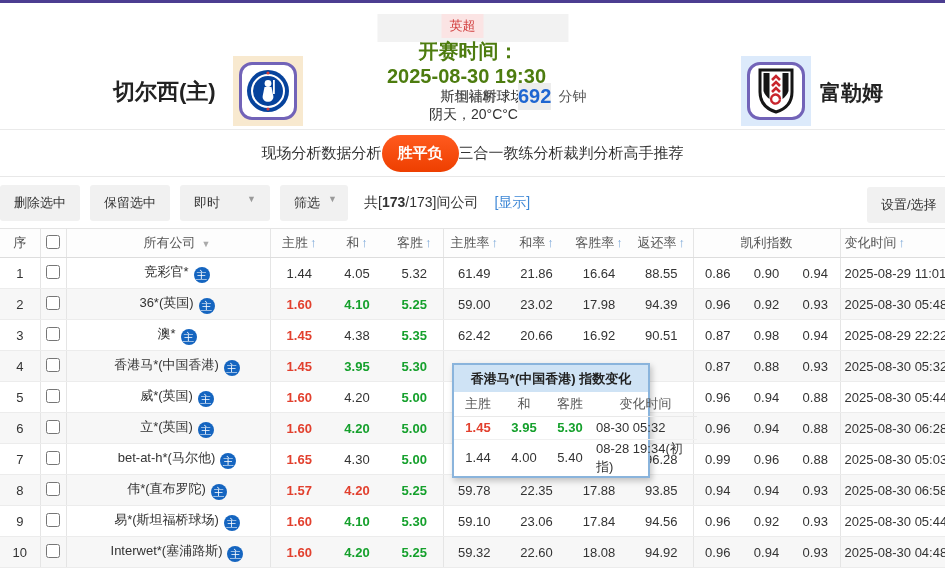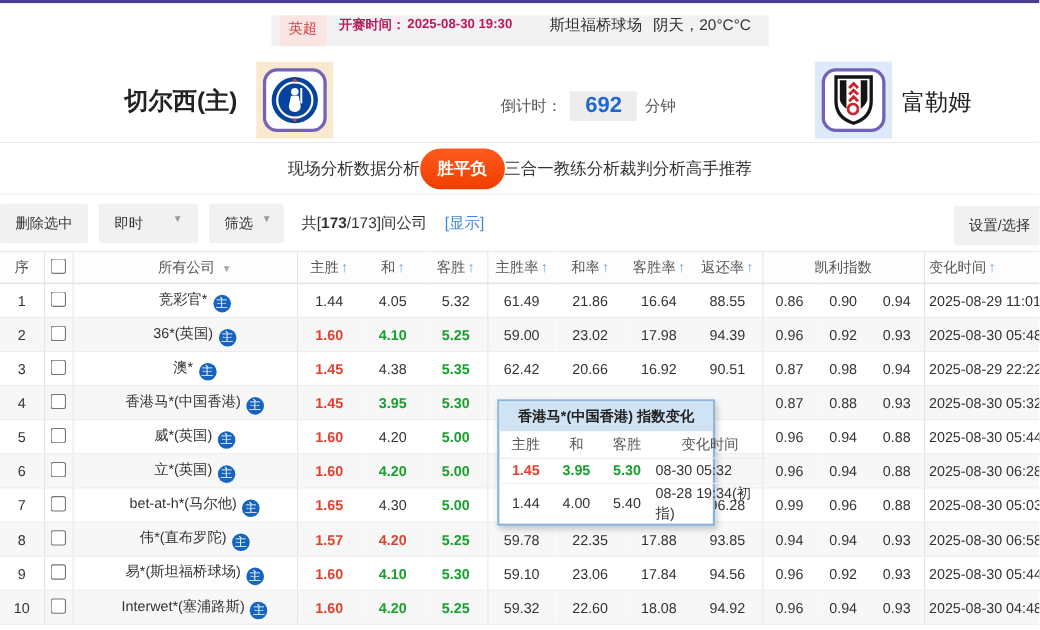--- a/index.html
+++ b/index.html
@@ -7,39 +7,39 @@
   body {
     font-family: "Liberation Sans", "DejaVu Sans", sans-serif;
     background:#fff; color:#333; position:relative; font-size:13px;
   }
   .topbar { height:3px; background:#4c3d91; }
 
   
   .match-header { position:relative; height:127px; background:#fff; border-bottom:1px solid #eaeaea; }
   .info-strip {
     position:absolute; left:50%; top:11px; transform:translateX(-50%);
-    height:28px; display:inline-flex; background:#f2f2f2;
-    padding:0 16px 0 8px; white-space:nowrap;
+    height:28px; display:inline-flex; align-items:center; background:#f2f2f2;
+    padding:0 16px 0 8px; white-space:nowrap;flex-direction:column;
   }
   .league-badge { background:#fbe4e4; color:#d24040; padding:3px 8px; font-size:13px; margin-right:12px; }
-  .kickoff-label,.kickoff-value { font-weight:bold; color:#be185d; font-size:12px; }
+  .kickoff-label,.kickoff-value { font-weight:bold; color:#4d7c0f; font-size:20px; }
   .kickoff-value { margin:0 6px 0 2px; }
   .venue { margin-left:28px; color:#333; font-size:14px; }
   .weather { margin-left:10px; color:#333; font-size:14px; }
 
   .home-name { position:absolute; left:113px; top:74px; font-size:22px; font-weight:bold; color:#222; }
-  .away-name { position:absolute; left:820px; top:76px; font-size:21px; font-weight:normal; color:#222; }
+  .away-name { position:absolute; left:820px; top:76px; font-size:21px; font-weight:bold; color:#222; }
   .badge-panel { position:absolute; top:53px; width:70px; height:70px; display:flex; align-items:center; justify-content:center; }
   .badge-panel.home { left:233px; background:#f8e9cf; }
   .badge-panel.away { left:741px; background:#dceafb; }
   .crest-box { width:58px; height:58px; background:#fff; border:3px solid #7263b8; border-radius:13px; display:flex; align-items:center; justify-content:center; }
   .crest-box svg { display:block; }
 
   .countdown { position:absolute; left:455px; top:80px; display:flex; align-items:center; font-size:14px; color:#555; }
-  .countdown-value { background:#ededed; color:#1f66d1; font-size:20px; font-weight:bold; padding:2px 14px; margin:0 7px; }
+  .countdown-value { background:#ededed; color:#1f66d1; font-size:20px; font-weight:bold; padding:2px 0; margin:0 7px; }
 
   
   .tabs { height:47px; border-bottom:1px solid #e8e8e8; display:flex; align-items:center; justify-content:center; background:#fff; }
   .tab { font-size:15px; color:#333; cursor:pointer; }
   .tab.active { background:linear-gradient(#ff5a1e,#ee3f00); color:#fff; font-weight:bold; padding:9px 16px; border-radius:19px; }
 
   
   .toolbar { position:relative; height:51px; display:flex; align-items:center; gap:10px; background:#fff; }
   .tbtn { background:#f1f1f1; border:0; border-radius:3px; padding:9px 14px; font-size:13px; color:#333; font-family:inherit; cursor:pointer; white-space:nowrap; }
   .tbtn.dropdown { display:inline-flex; align-items:flex-start; justify-content:space-between; width:90px; }
@@ -138,20 +138,21 @@
   <span class="tab">数据分析</span>
   <span class="tab active">胜平负</span>
   <span class="tab">三合一</span>
   <span class="tab">教练分析</span>
   <span class="tab">裁判分析</span>
   <span class="tab">高手推荐</span>
 </div>
 
 <div class="toolbar">
   <button class="tbtn">删除选中</button>
+  <button class="tbtn">保留选中</button>
   <button class="tbtn dropdown">
     <span>即时</span>
     <span class="caret">▼</span>
   </button>
   <button class="tbtn dropdown small">
     <span>筛选</span>
     <span class="caret">▼</span>
   </button>
   <span class="count-text"><span>共[</span><span class="count-bold">173</span><span>/173]间公司</span></span>
   <a class="show-link">[显示]</a>

